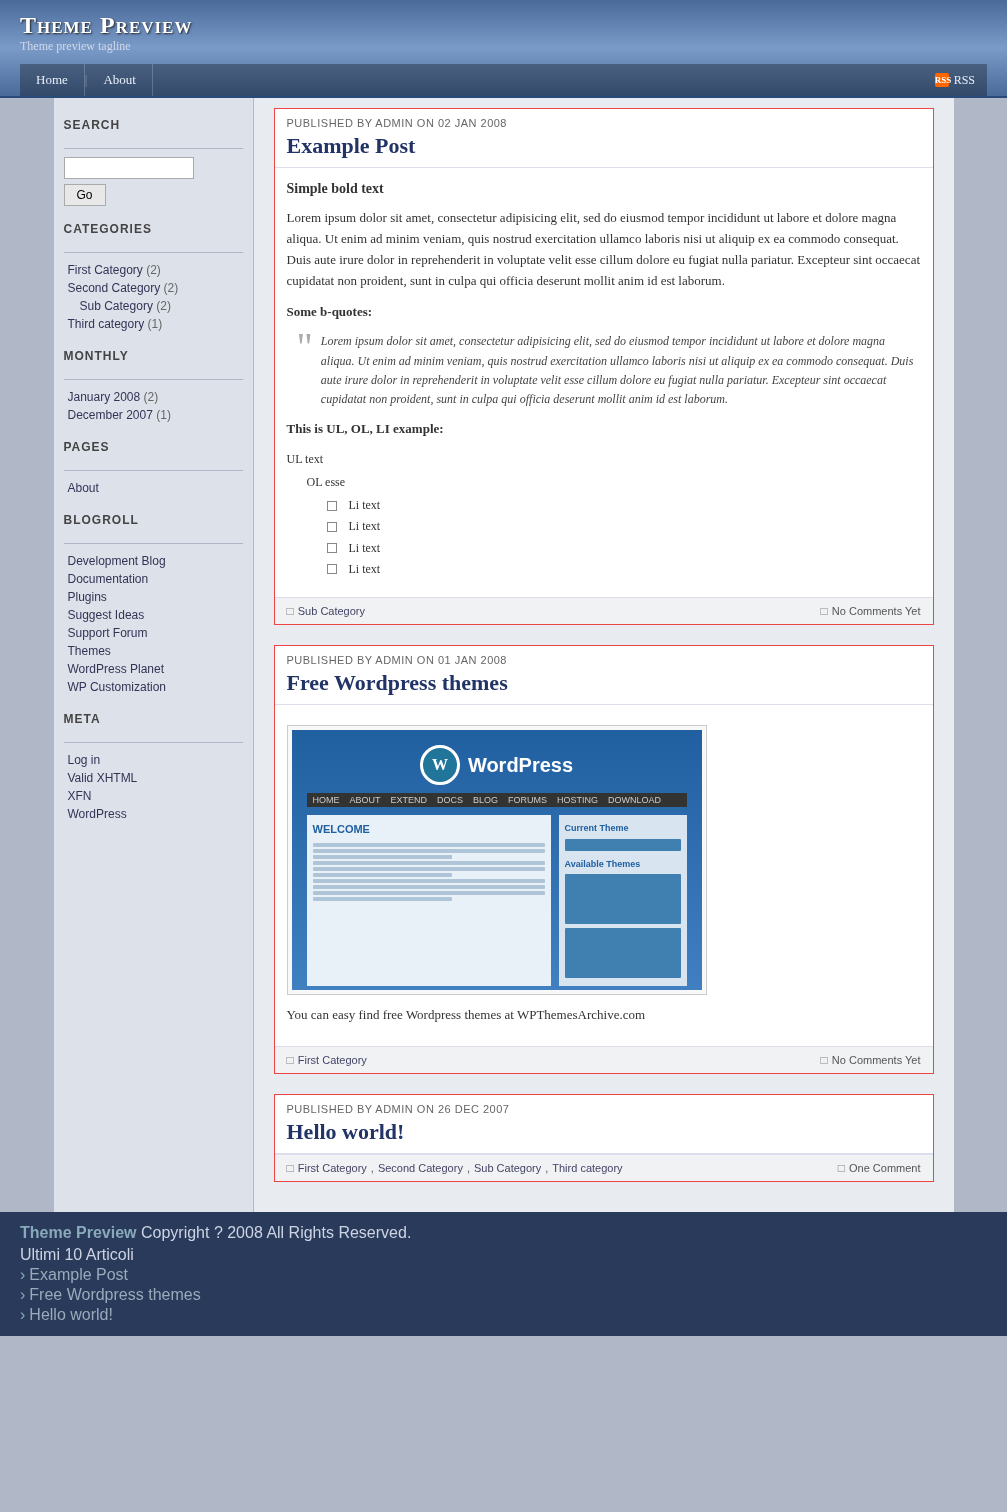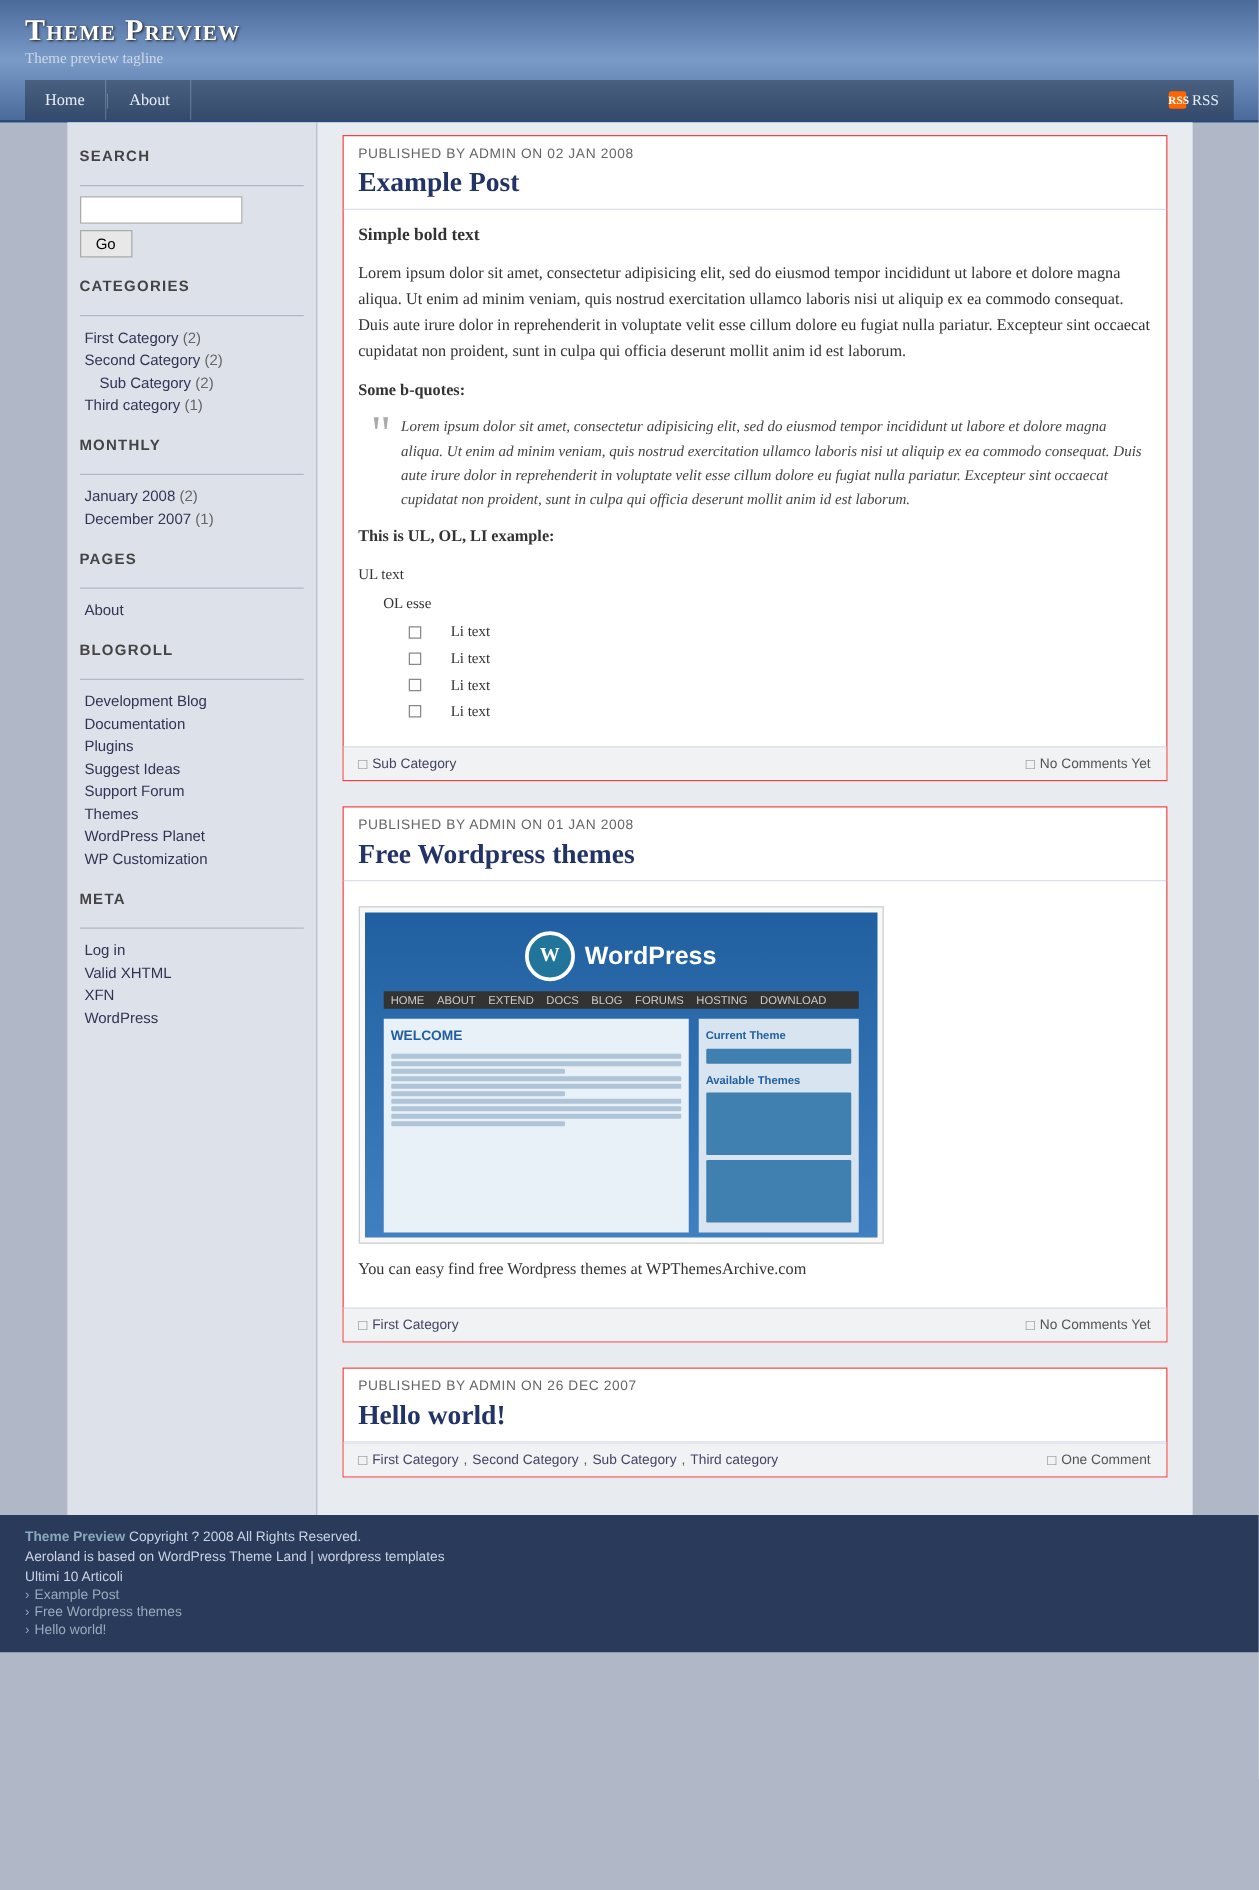--- a/index.html
+++ b/index.html
@@ -260,38 +260,38 @@
     .wp-text-line { height: 4px; background: #b0c4d8; margin: 2px 0; border-radius: 1px; }
     .wp-text-line.short { width: 60%; }
     .wp-sidebar-title { color: #2060a0; font-size: 9px; font-weight: bold; font-family: Arial; margin-bottom: 3px; }
     .wp-sidebar-item { height: 12px; background: #4080b0; margin: 2px 0; border-radius: 1px; }
 
     
     #footer {
       background: #2a3a5a;
       color: #ccd4e4;
       padding: 12px 20px;
-      font-size: 11px;
+      font-size: 16px;
       font-family: Arial, sans-serif;
     }
     #footer .footer-title { color: #8ab; font-weight: bold; }
     #footer a { color: #9ab; text-decoration: none; }
     #footer p { margin-bottom: 4px; }
     .footer-links { display: flex; flex-direction: column; gap: 2px; margin-top: 4px; }
     .footer-link-item { display: flex; align-items: center; gap: 4px; }
     .footer-arrow { color: #8ab; }
 
     
     .section-label { font-weight: bold; margin: 10px 0 6px; }
 
     
     .ul-text { margin-bottom: 4px; font-size: 12px; }
     .ol-text { margin-left: 20px; margin-bottom: 4px; font-size: 12px; }
     .li-items { margin-left: 40px; }
-    .li-item { display: flex; align-items: center; gap: 24px; font-size: 12px; margin: 2px 0; }
+    .li-item { display: flex; align-items: center; gap: 12px; font-size: 12px; margin: 2px 0; }
     .li-checkbox { width: 10px; height: 10px; border: 1px solid #888; display: inline-block; }
   </style>
 </head>
 <body>
 
 <div id="header">
   <h1>Theme Preview</h1>
   <p class="tagline">Theme preview tagline</p>
   <div id="nav">
     <a class="nav-item">Home</a>
@@ -489,21 +489,20 @@
     </div>
 
   </div>
 </div>
 
 <div id="footer">
   <p>
     <span class="footer-title">Theme Preview</span>
     <span>Copyright ? 2008 All Rights Reserved.</span>
   </p>
-  <p>Aeroland is based on WordPress Theme Land | wordpress templates</p>
   <div class="footer-links">
     <span>Ultimi 10 Articoli</span>
     <div class="footer-link-item">
       <span class="footer-arrow">›</span>
       <a>Example Post</a>
     </div>
     <div class="footer-link-item">
       <span class="footer-arrow">›</span>
       <a>Free Wordpress themes</a>
     </div>

